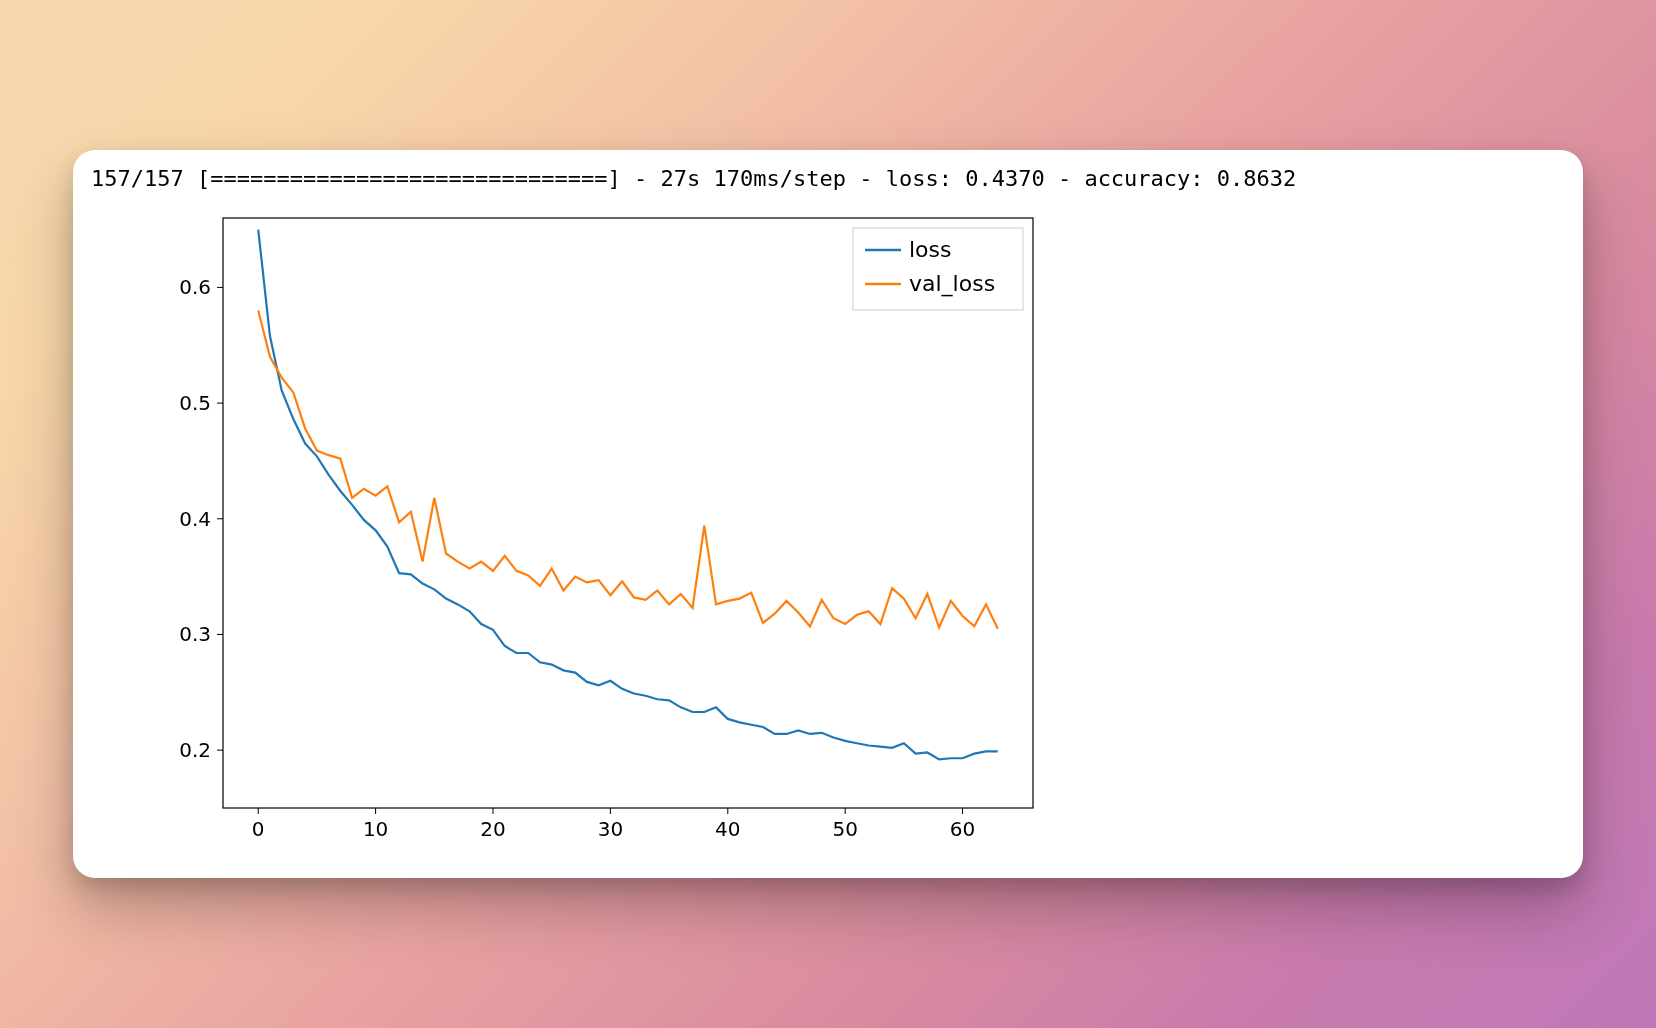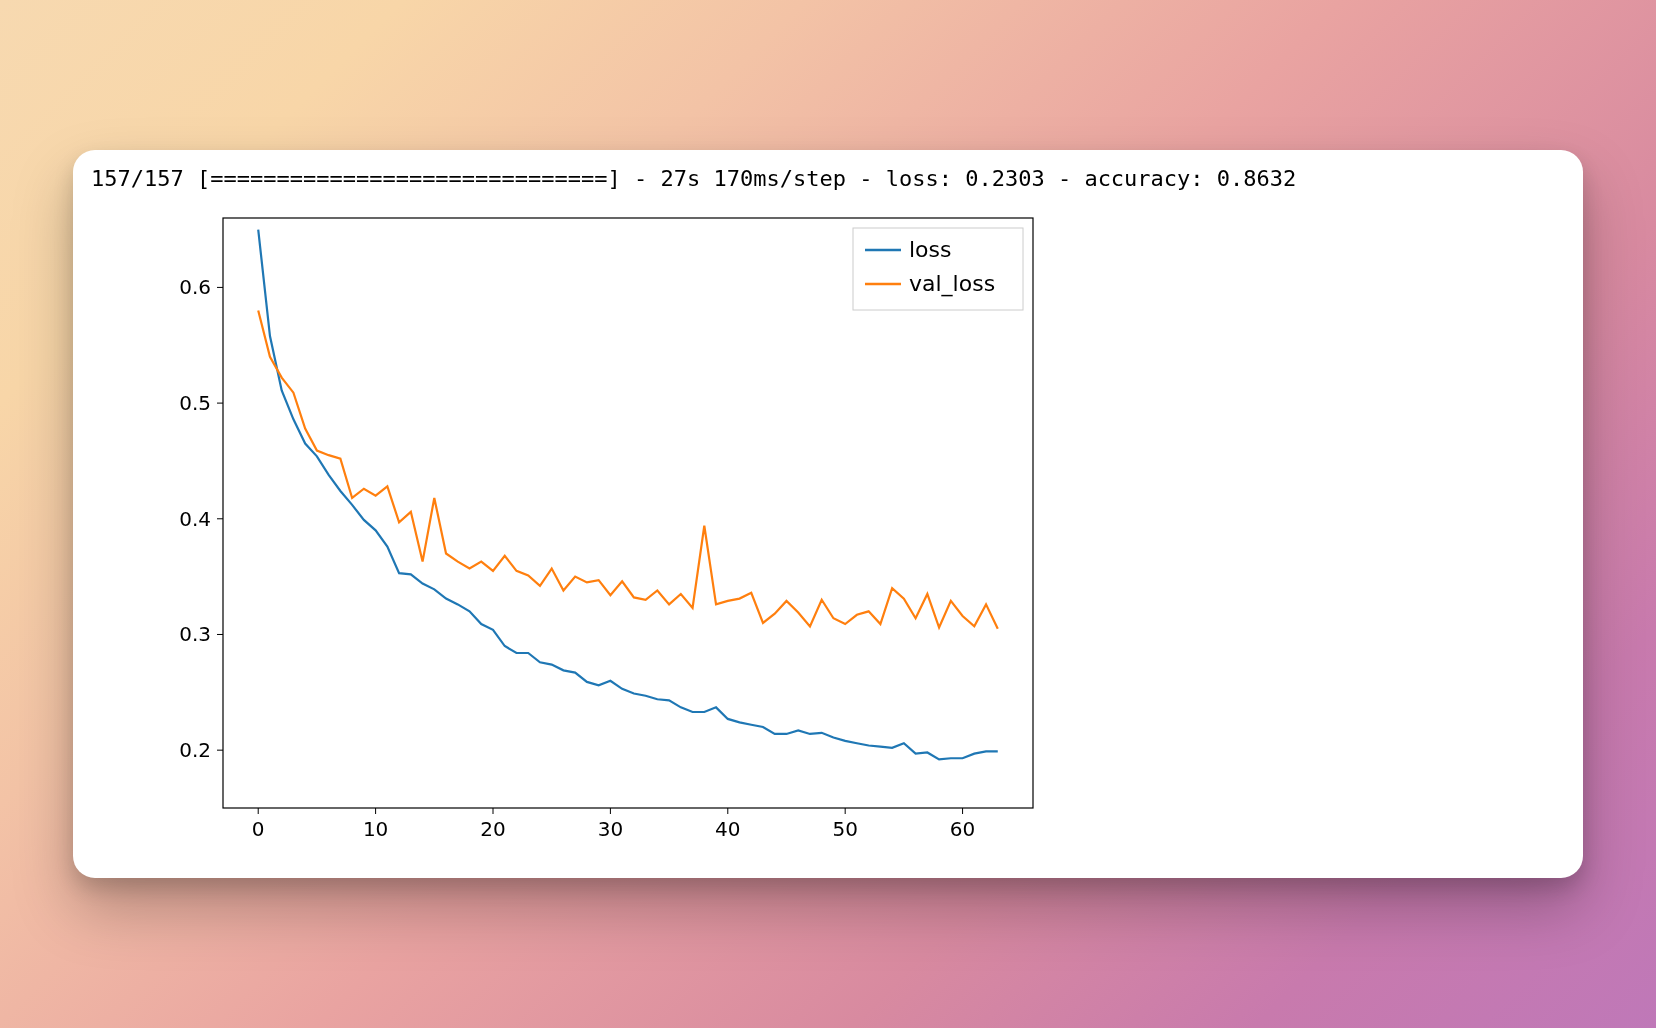--- a/index.html
+++ b/index.html
@@ -63,21 +63,21 @@
     font-family: "DejaVu Sans", Arial, sans-serif;
     font-size: 22px;
     fill: #000;
   }
 </style>
 </head>
 <body>
 
 <div class="bg">
   <div class="card">
-    <div class="status-line">157/157 [==============================] - 27s 170ms/step - loss: 0.2303 - accuracy: 0.8632</div>
+    <div class="status-line">157/157 [==============================] - 27s 170ms/step - loss: 0.4370 - accuracy: 0.8632</div>
     <div class="plot-wrap">
       <svg id="chart-svg" width="920" height="660" viewBox="0 0 920 660">
           <rect x="90" y="18" width="810" height="590" class="axis-line"></rect>
           <line x1="125.21739130434783" y1="608" x2="125.21739130434783" y2="614" class="tick"></line>
           <text x="125.21739130434783" y="636" text-anchor="middle" class="tick-label">0</text>
           <line x1="242.6086956521739" y1="608" x2="242.6086956521739" y2="614" class="tick"></line>
           <text x="242.6086956521739" y="636" text-anchor="middle" class="tick-label">10</text>
           <line x1="360" y1="608" x2="360" y2="614" class="tick"></line>
           <text x="360" y="636" text-anchor="middle" class="tick-label">20</text>
           <line x1="477.3913043478261" y1="608" x2="477.3913043478261" y2="614" class="tick"></line>

